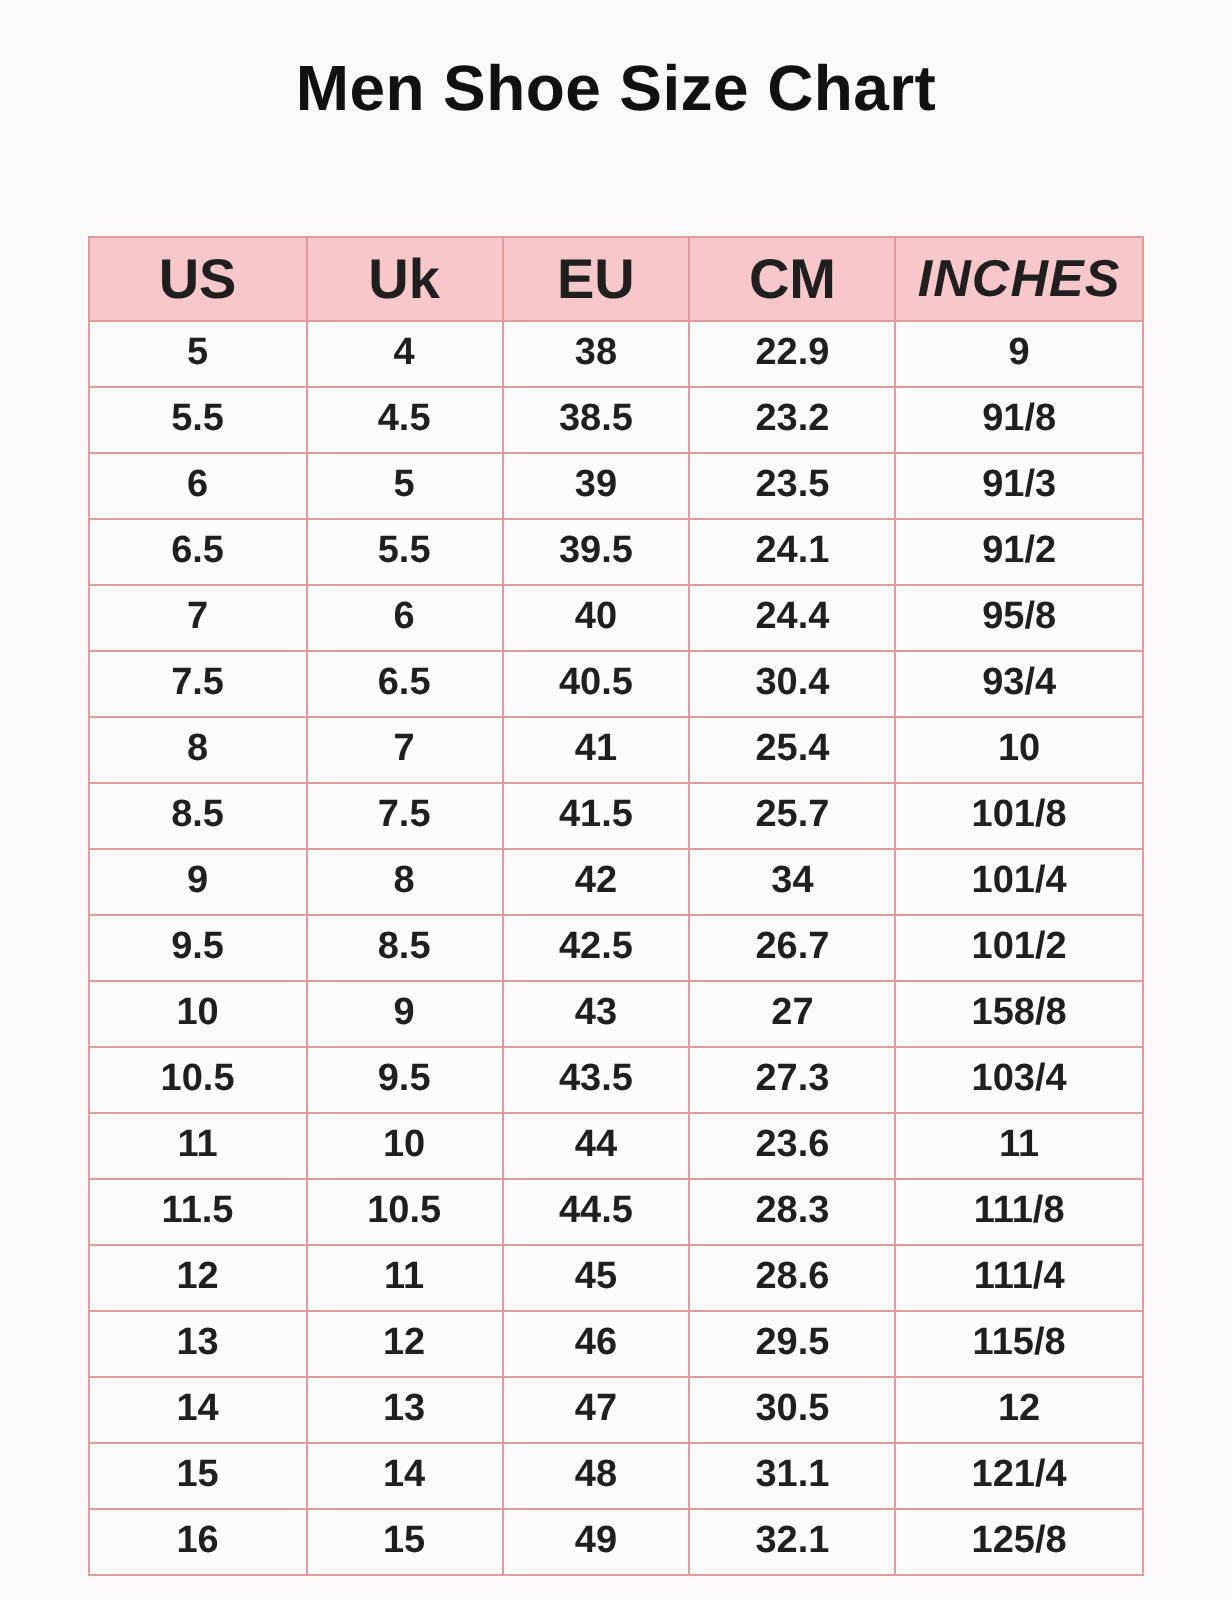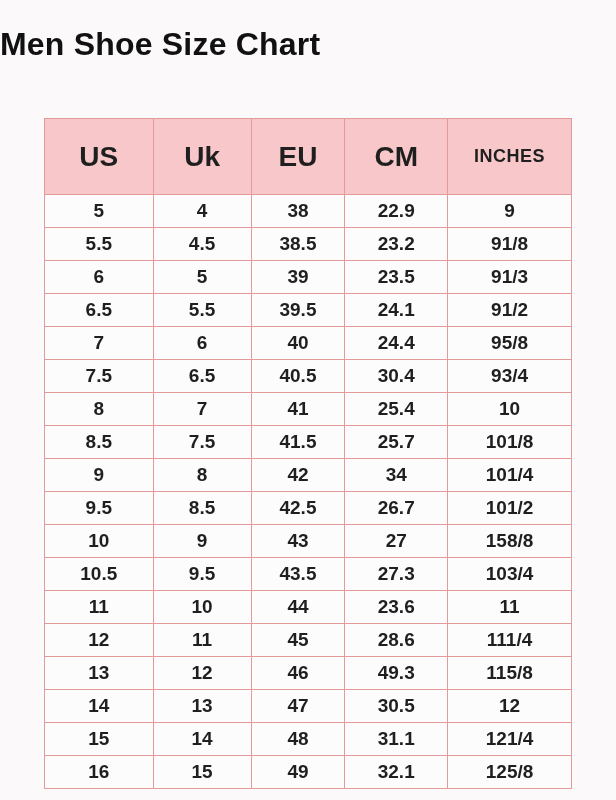--- a/index.html
+++ b/index.html
@@ -11,20 +11,21 @@
     overflow: hidden;
     position: relative;
   }
   .page {
     position: relative;
     width: 616px;
     height: 800px;
   }
   .title {
     margin-top: 26px;
+    text-align: center;
     font-size: 32px;
     font-weight: 700;
     color: #111111;
     letter-spacing: 0.2px;
   }
   table.size-chart {
     position: absolute;
     left: 44px;
     top: 92px;
     width: 528px;
@@ -36,26 +37,27 @@
   table.size-chart th,
   table.size-chart td {
     border: 1px solid #e59a9a;
     text-align: center;
     vertical-align: middle;
     color: #1f1f1f;
     font-weight: 700;
   }
   table.size-chart thead th {
     background: #f8c7c9;
-    height: 76px;
+    height: 42px;
     font-size: 28px;
   }
   table.size-chart thead th:nth-child(5) {
-    font-size: 18px;
+    font-size: 26px;
     letter-spacing: 0.5px;
+    font-style: italic;
   }
   table.size-chart tbody td {
     height: 33px;
     font-size: 19px;
     background: #fdfcfc;
   }
 </style>
 </head>
 <body>
 
@@ -166,31 +168,38 @@
           <td>103/4</td>
         </tr>
         <tr>
           <td>11</td>
           <td>10</td>
           <td>44</td>
           <td>23.6</td>
           <td>11</td>
         </tr>
         <tr>
+          <td>11.5</td>
+          <td>10.5</td>
+          <td>44.5</td>
+          <td>28.3</td>
+          <td>111/8</td>
+        </tr>
+        <tr>
           <td>12</td>
           <td>11</td>
           <td>45</td>
           <td>28.6</td>
           <td>111/4</td>
         </tr>
         <tr>
           <td>13</td>
           <td>12</td>
           <td>46</td>
-          <td>49.3</td>
+          <td>29.5</td>
           <td>115/8</td>
         </tr>
         <tr>
           <td>14</td>
           <td>13</td>
           <td>47</td>
           <td>30.5</td>
           <td>12</td>
         </tr>
         <tr>

